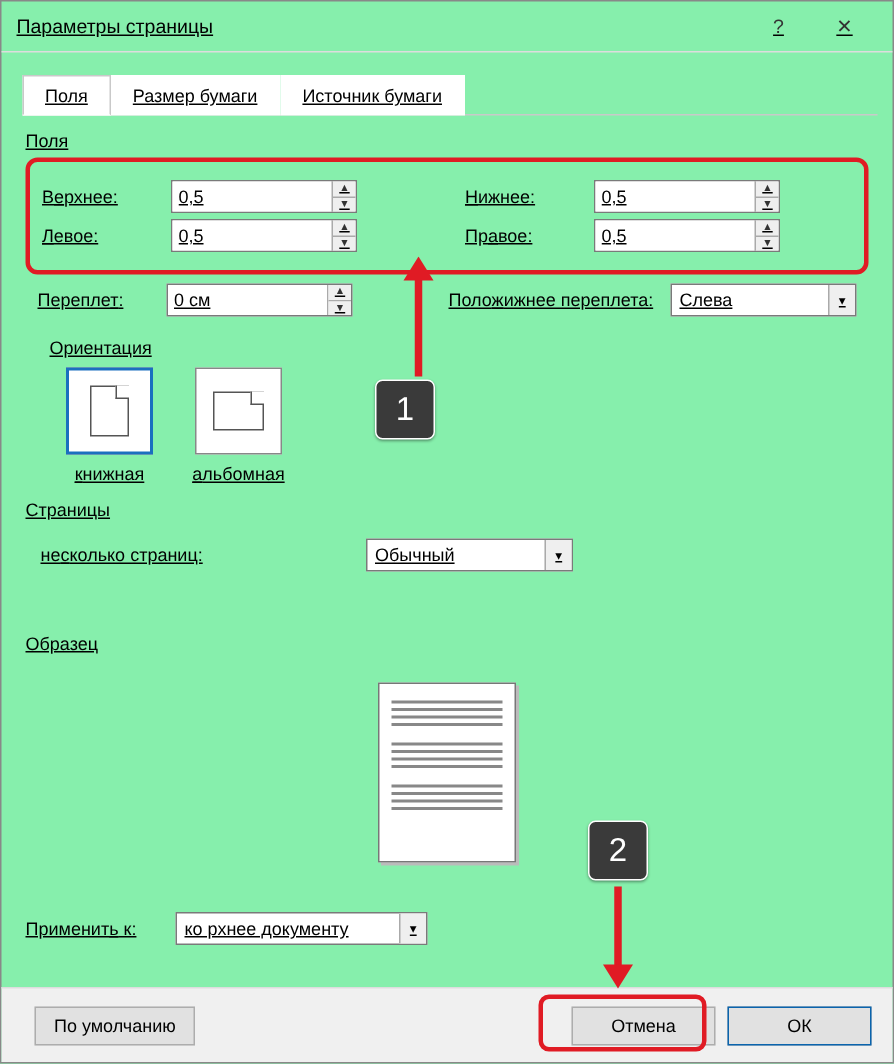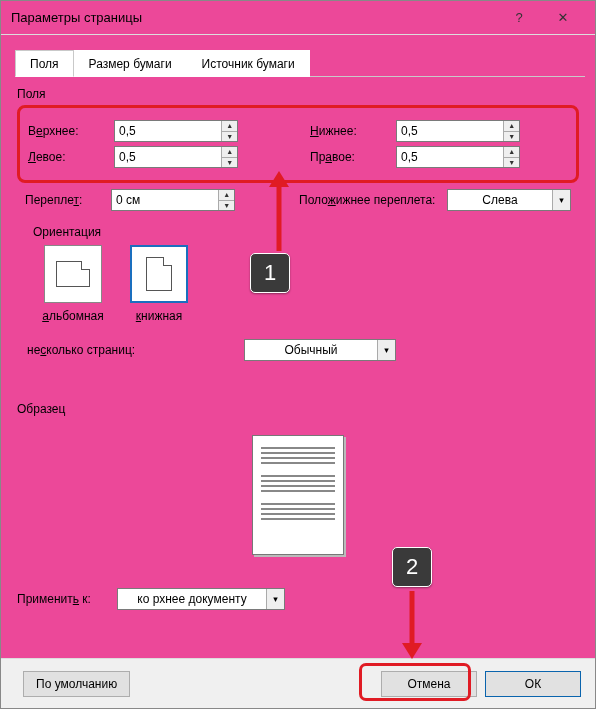--- a/index.html
+++ b/index.html
@@ -7,23 +7,24 @@
     margin: 0;
     padding: 0;
     background: #999;
     font-family: "Segoe UI", Tahoma, sans-serif;
     font-size: 12px;
     color: #000;
   }
   .window {
     width: 596px;
     height: 709px;
-    background: #ec4899;
+    background: #86efac;
     border: 1px solid #888;
     position: relative;
+    text-decoration: underline;
   }
   .titlebar {
     height: 34px;
     display: flex;
     align-items: center;
     padding: 0 10px;
     border-bottom: 1px solid #ddd;
   }
   .titlebar .title { flex: 1; font-size: 13px; }
   .titlebar .btn {
@@ -96,21 +97,21 @@
     background: #efefef;
   }
   .arrows div:first-child { border-bottom: 1px solid #aaa; }
   .select {
     display: flex;
     border: 1px solid #7a7a7a;
     height: 22px;
     background: #fff;
     align-items: center;
   }
-  .select span { flex: 1; padding: 0 5px; text-align: center; }
+  .select span { flex: 1; padding: 0 5px; }
   .select .chev {
     width: 18px;
     display: flex;
     align-items: center;
     justify-content: center;
     border-left: 1px solid #aaa;
     background: #efefef;
     font-size: 9px;
     height: 100%;
   }
@@ -279,38 +280,39 @@
           <span>Слева</span>
           <div class="chev">▾</div>
         </div>
     </div>
   </div>
 
   <div class="orientation">
     <div class="section-label" style="margin-left:0">Ориентация</div>
     <div class="orient-row">
       <div class="orient-item">
+        <div class="orient-box active">
+            <div class="page-icon-p"></div>
+          </div>
+        <div><span class="u">к</span><span>нижная</span></div>
+      </div>
+      <div class="orient-item">
         <div class="orient-box">
             <div class="page-icon-l"></div>
           </div>
         <div><span class="u">а</span><span>льбомная</span></div>
       </div>
-      <div class="orient-item">
-        <div class="orient-box active">
-            <div class="page-icon-p"></div>
-          </div>
-        <div><span class="u">к</span><span>нижная</span></div>
-      </div>
     </div>
   </div>
 
   <div class="pages">
+    <div class="section-label" style="margin-left:0">Страницы</div>
     <div class="pages-row">
       <div style="width:184px"><span>не</span><span class="u">с</span><span>колько страниц:</span></div>
-      <div class="select" style="width:152px">
+      <div class="select" style="width:138px">
           <span>Обычный</span>
           <div class="chev">▾</div>
         </div>
     </div>
   </div>
 
   <div class="sample">
     <div class="section-label" style="margin-left:0">Образец</div>
     <div class="sample-area">
       <div class="sample-page">

